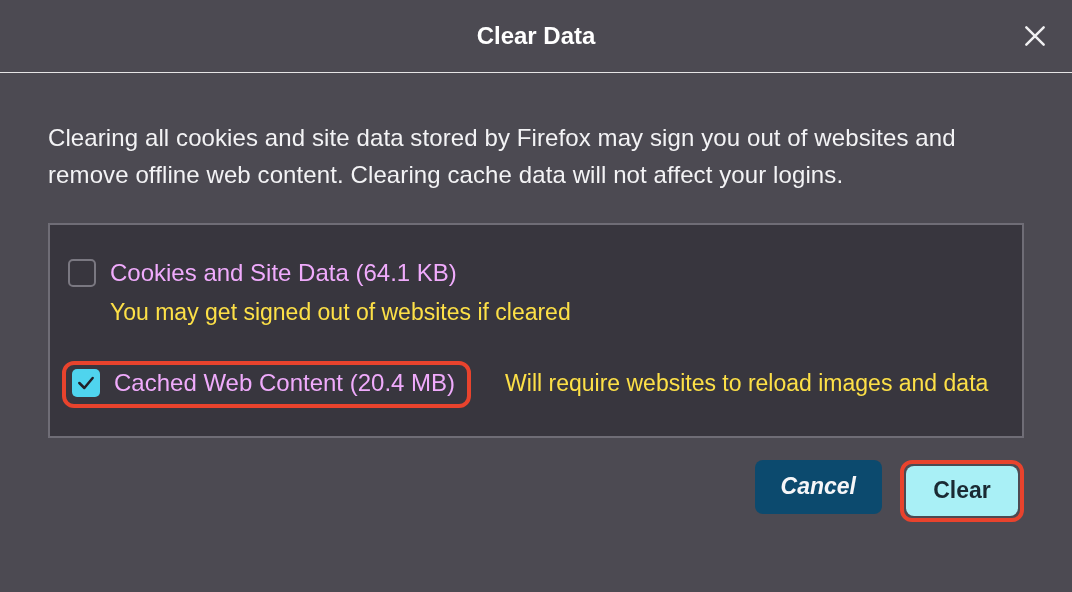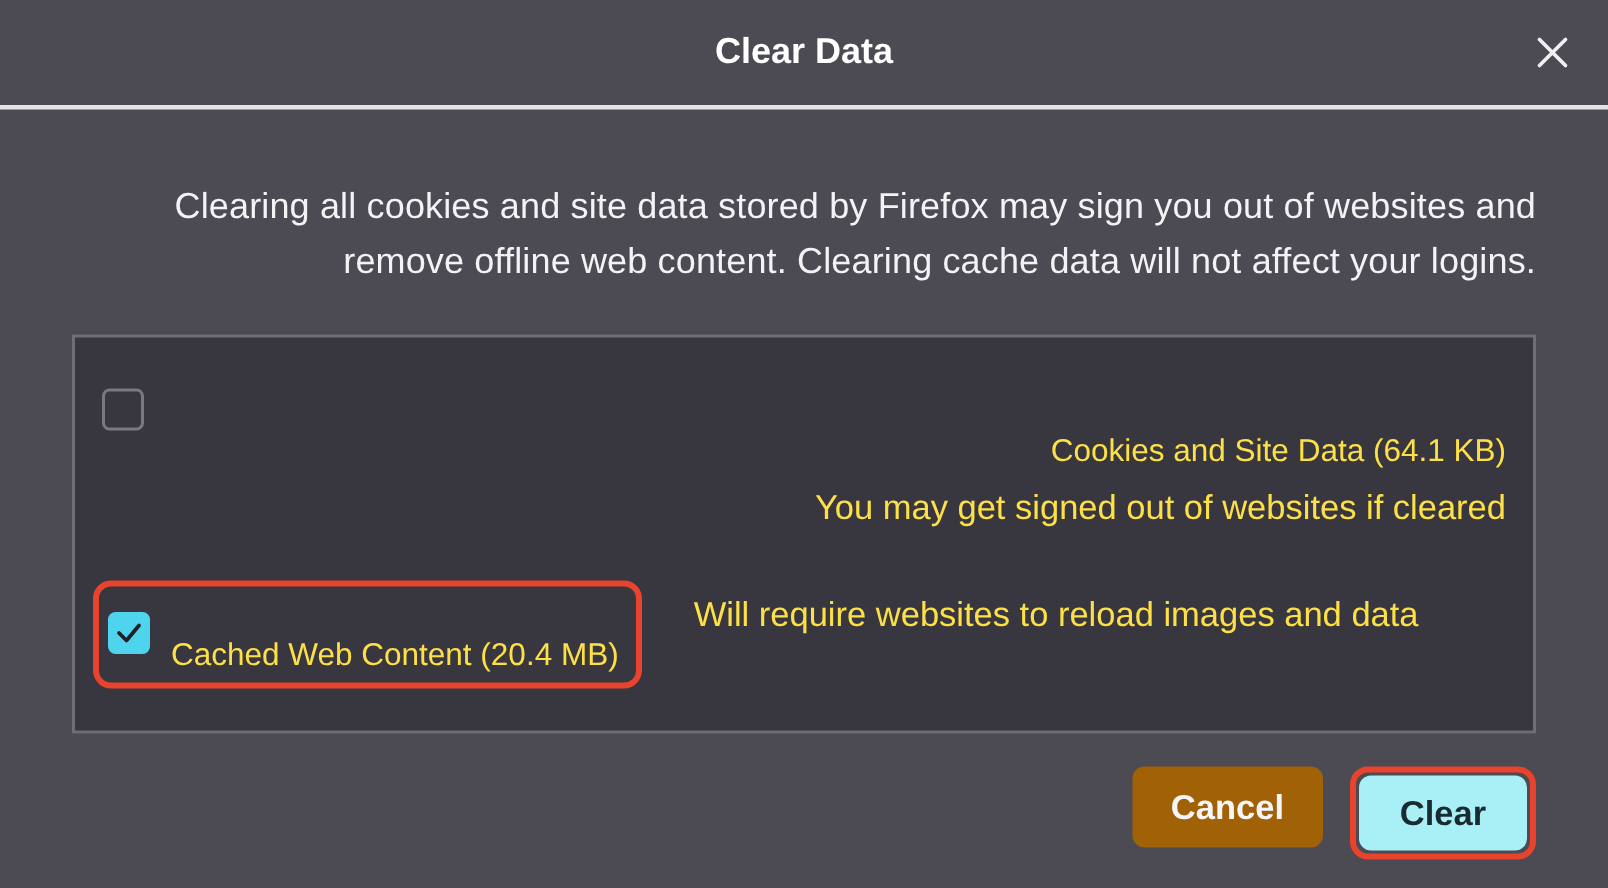--- a/index.html
+++ b/index.html
@@ -13,21 +13,21 @@
   }
   .dialog {
     width: 100%;
     height: 100%;
     display: flex;
     flex-direction: column;
   }
   .header {
     position: relative;
     height: 73px;
-    border-bottom: 3px solid #e5e5e5;
+    border-bottom: 1px solid #e5e5e5;
     display: flex;
     align-items: center;
     justify-content: center;
   }
   .header-title {
     font-size: 24px;
     font-weight: 700;
     color: #ffffff;
   }
   .close-btn {
@@ -40,21 +40,20 @@
     display: flex;
     align-items: center;
     justify-content: center;
     cursor: pointer;
     color: #f0f0f2;
   }
   .close-btn svg { width: 26px; height: 26px; stroke: currentColor; stroke-width: 2.3; stroke-linecap: round; }
 
   .body {
     padding: 46px 48px 0 48px;
-    text-align: right;
   }
   .description {
     font-size: 24px;
     line-height: 1.55;
     color: #f3f3f5;
     margin-bottom: 30px;
     letter-spacing: 0.1px;
   }
 
   .options-box {
@@ -96,26 +95,25 @@
   }
   .checkbox.checked svg {
     width: 20px; height: 20px;
     stroke: #212028; stroke-width: 3; fill: none; stroke-linecap: round; stroke-linejoin: round;
   }
 
   .option-texts {
     flex: 1 1 auto;
   }
   .option-label {
-    font-size: 21px;
+    font-size: 24px;
     font-weight: 400;
-    color: #fde047;
+    color: #f0abfc;
     line-height: 1.35;
     display: inline-block;
-    margin-top: 30px;
   }
   .option-sub {
     font-size: 23px;
     color: #fde047;
     margin-top: 6px;
     line-height: 1.45;
   }
 
   
   .label-highlight {
@@ -142,22 +140,23 @@
     min-width: 124px;
     padding: 0 26px;
     border-radius: 8px;
     display: flex;
     align-items: center;
     justify-content: center;
     cursor: pointer;
     border: none;
   }
   .btn-secondary {
-    background: #a16207;
+    background: #0c4a6e;
     color: #f6f6f8;
+    font-style: italic;
   }
   .btn-primary {
     background: #a9f0f6;
     color: #1a2a33;
     text-align: center;
   }
   .btn-highlight-wrapper {
     border: 4px solid #e8432d;
     border-radius: 12px;
     padding: 2px;

